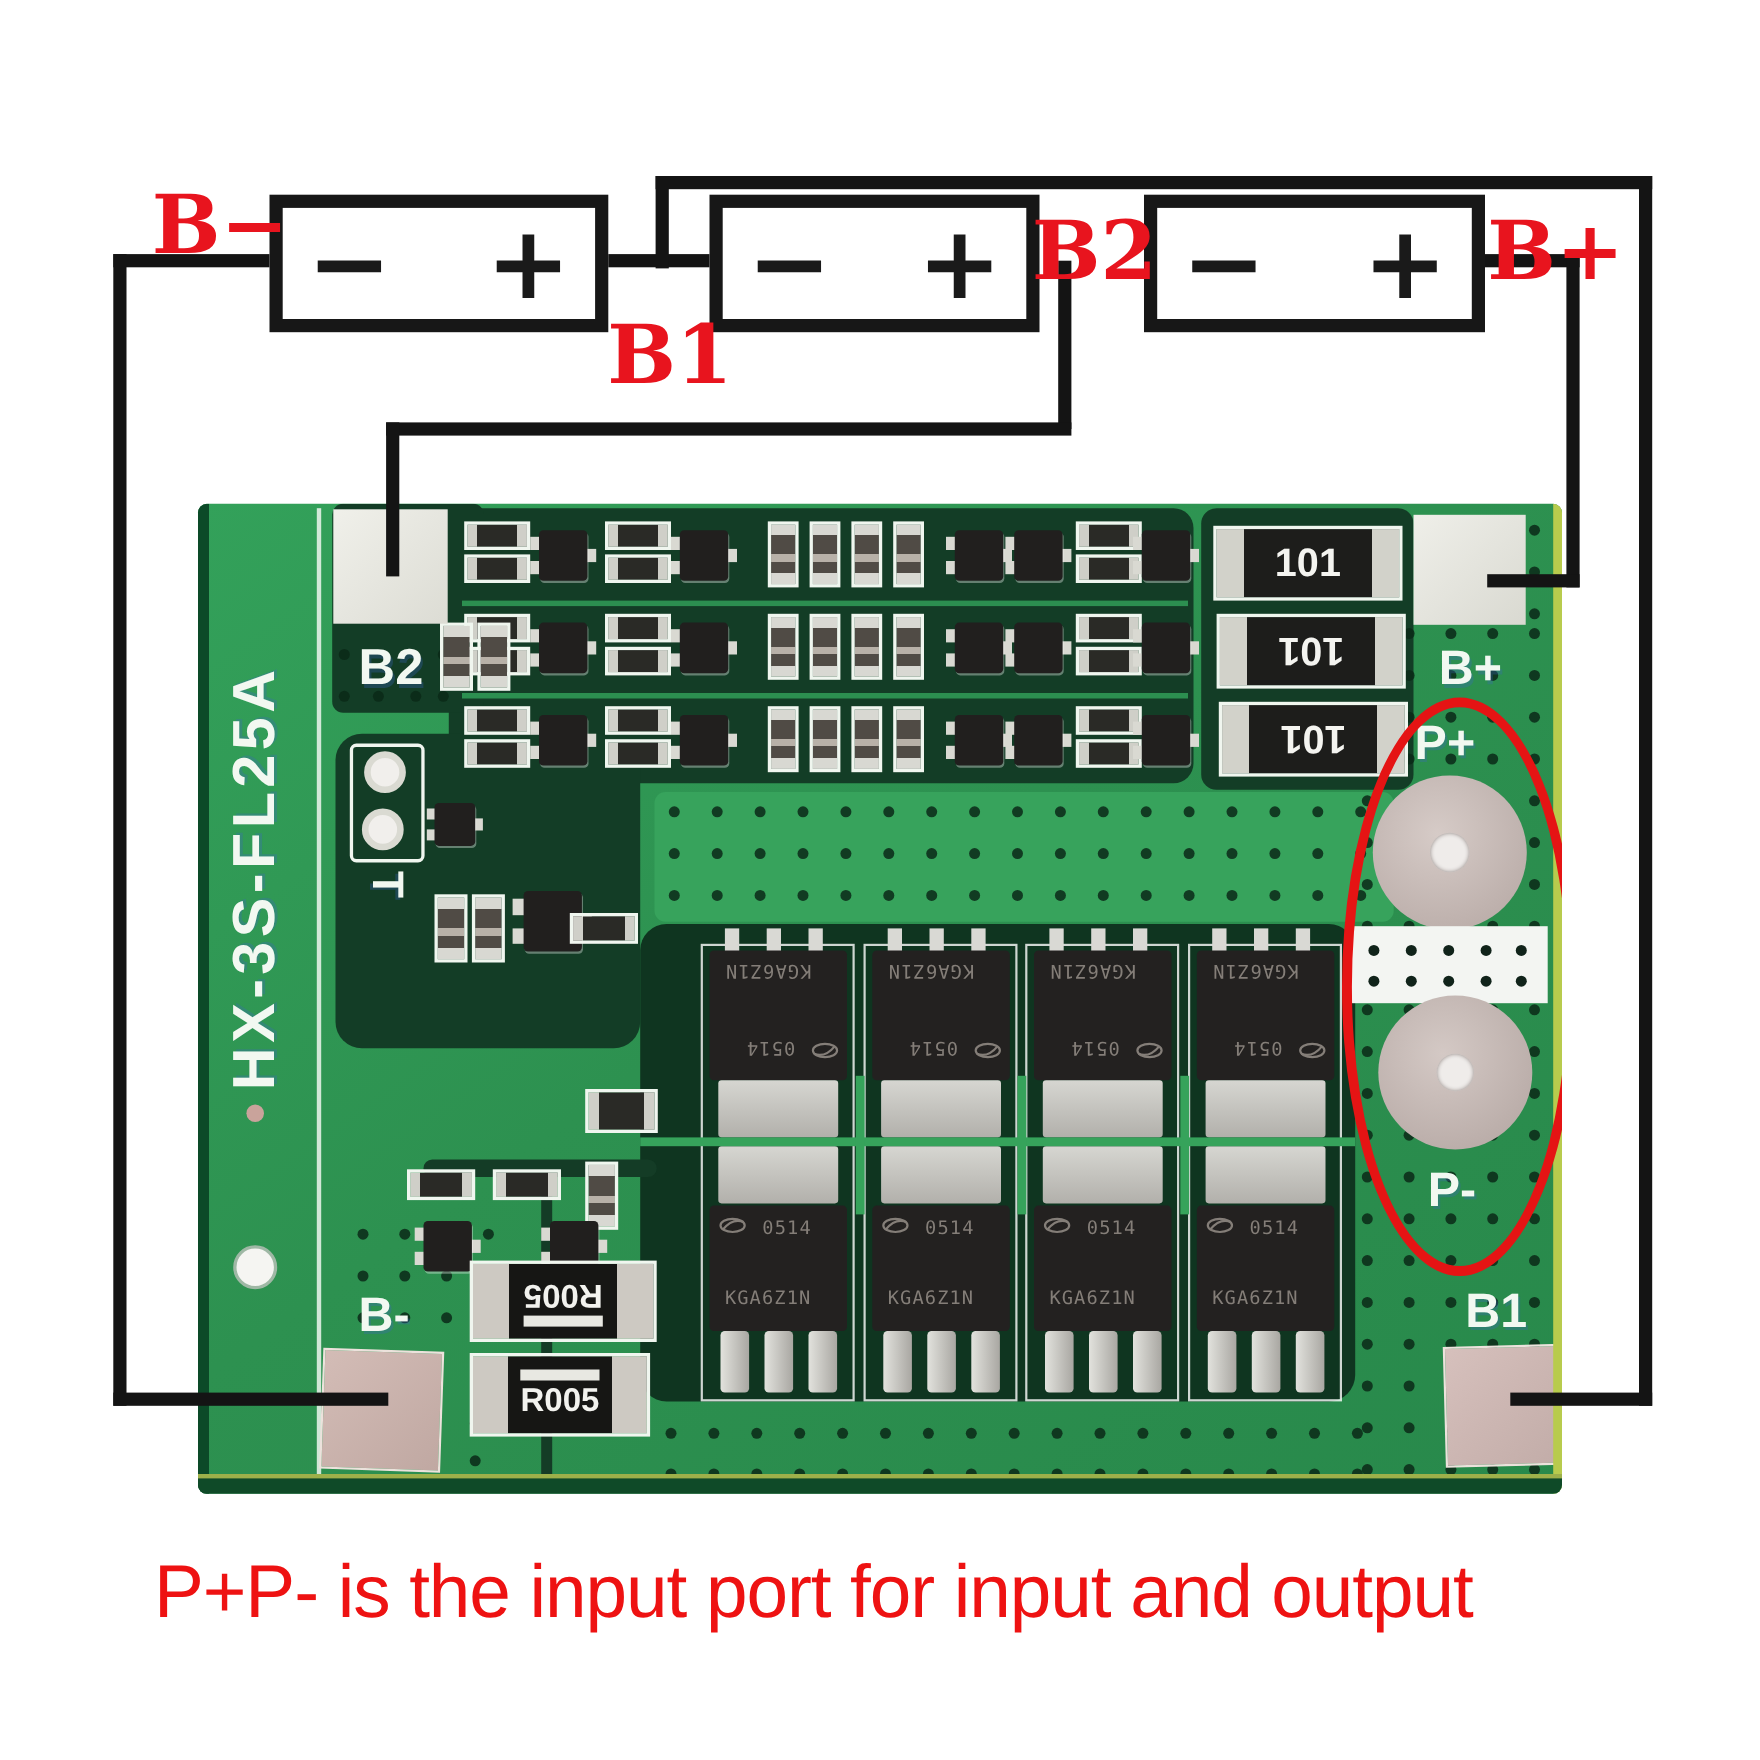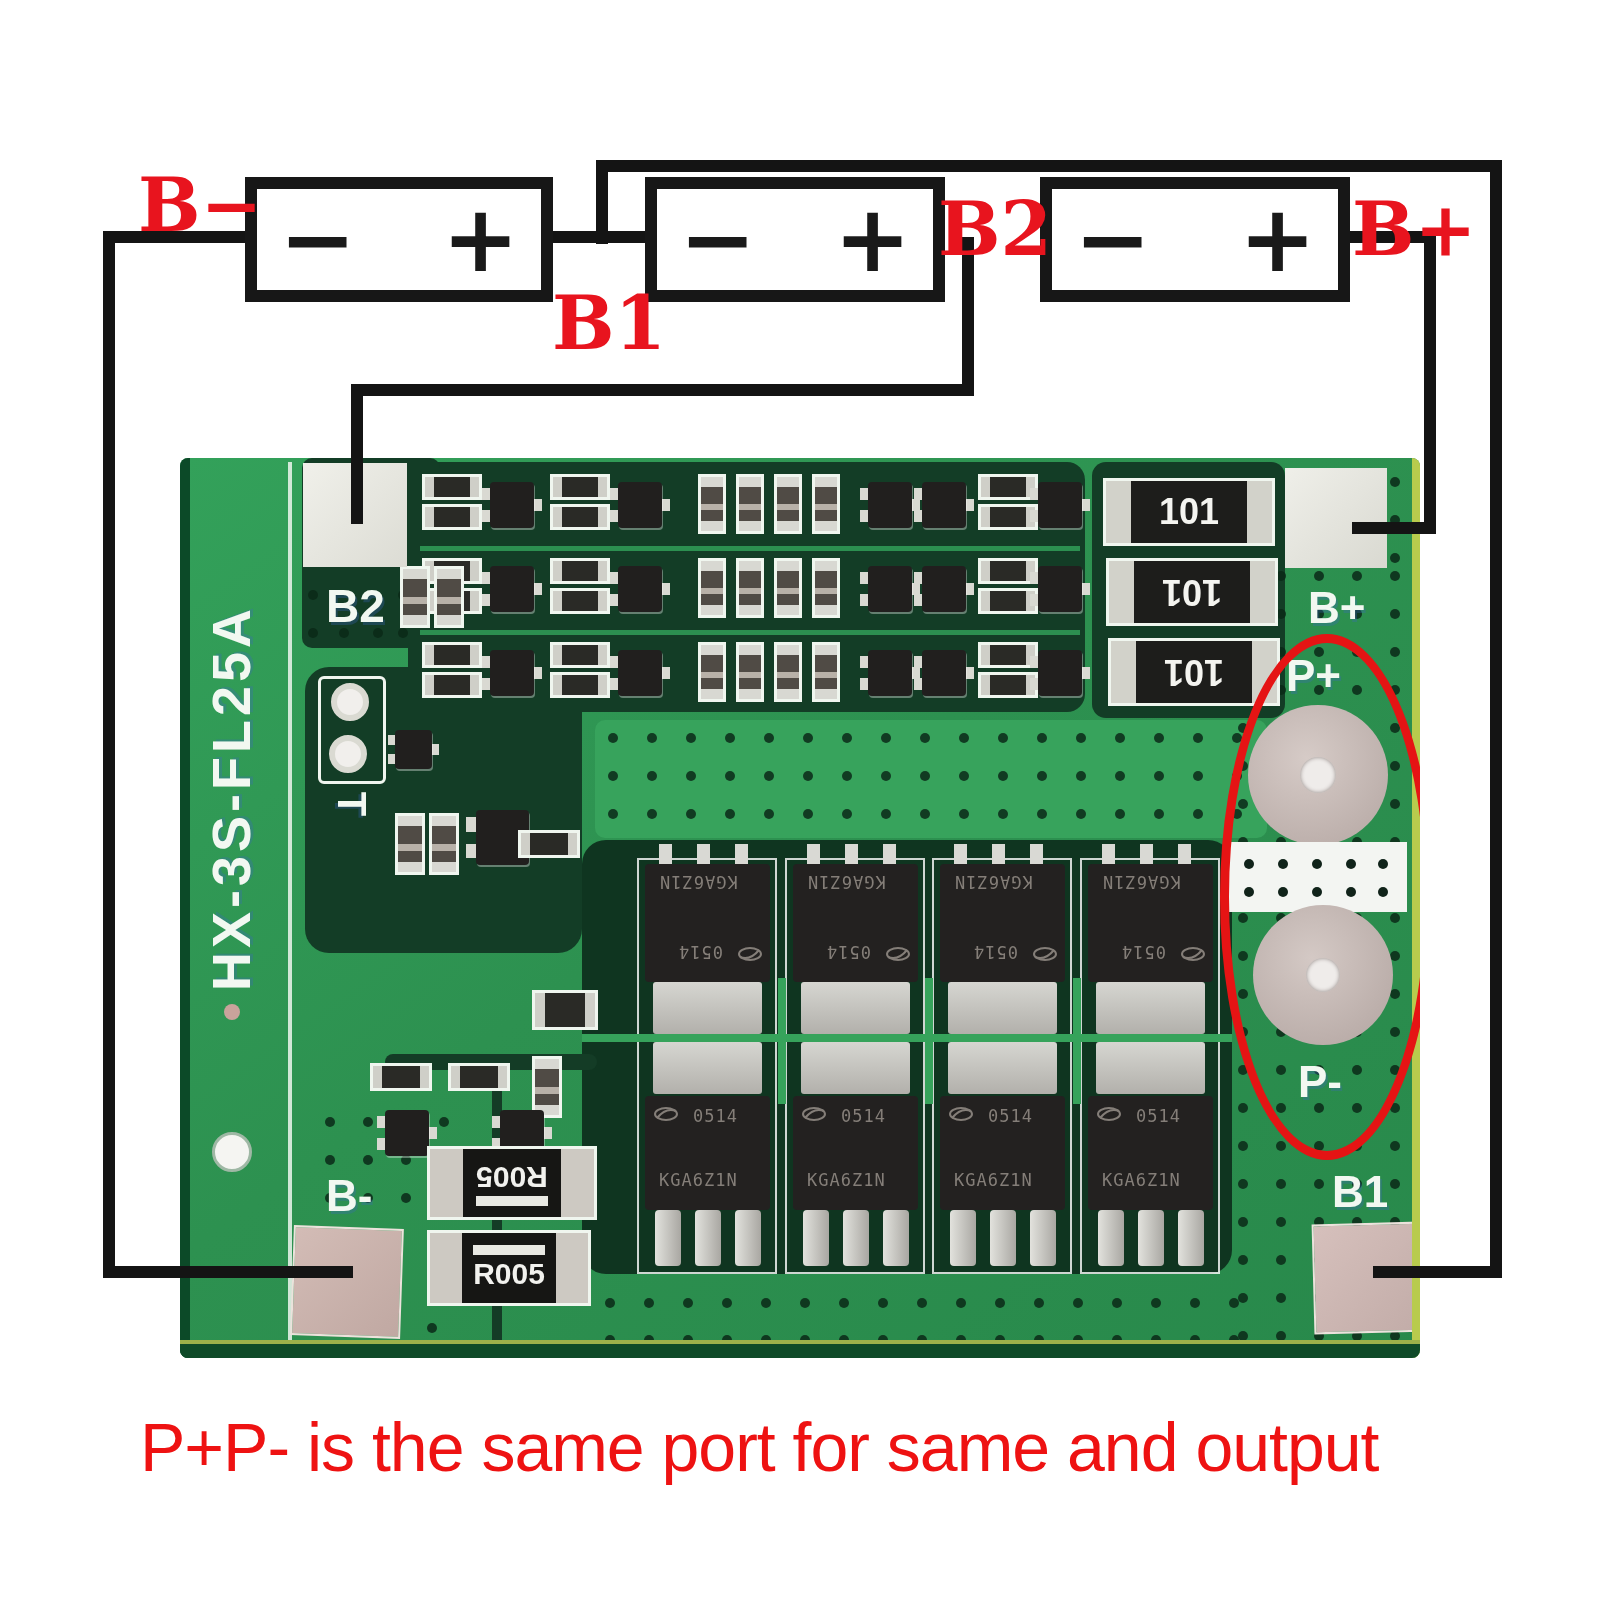--- a/index.html
+++ b/index.html
@@ -597,14 +597,14 @@
       </div>
       <div style="position: absolute; left: 918px; top: 752px; width: 26px; height: 56px; background: linear-gradient(90deg, rgb(226, 226, 221), rgb(169, 167, 162)); border-radius: 4px; z-index: 14;"></div>
       <div style="position: absolute; left: 958px; top: 752px; width: 26px; height: 56px; background: linear-gradient(90deg, rgb(226, 226, 221), rgb(169, 167, 162)); border-radius: 4px; z-index: 14;"></div>
       <div style="position: absolute; left: 998px; top: 752px; width: 26px; height: 56px; background: linear-gradient(90deg, rgb(226, 226, 221), rgb(169, 167, 162)); border-radius: 4px; z-index: 14;"></div>
       <div style="position: absolute; left: 402px; top: 576px; width: 650px; height: 8px; background: rgb(54, 163, 91); z-index: 15;"></div>
       <div style="position: absolute; left: 598px; top: 520px; width: 8px; height: 126px; background: rgb(54, 163, 91); z-index: 15;"></div>
       <div style="position: absolute; left: 745px; top: 520px; width: 8px; height: 126px; background: rgb(54, 163, 91); z-index: 15;"></div>
       <div style="position: absolute; left: 893px; top: 520px; width: 8px; height: 126px; background: rgb(54, 163, 91); z-index: 15;"></div>
     </div>
 
-  <div id="caption">P+P- is the same port for same and output</div>
+  <div id="caption">P+P- is the input port for input and output</div>
 </div>
 
 </body></html>

